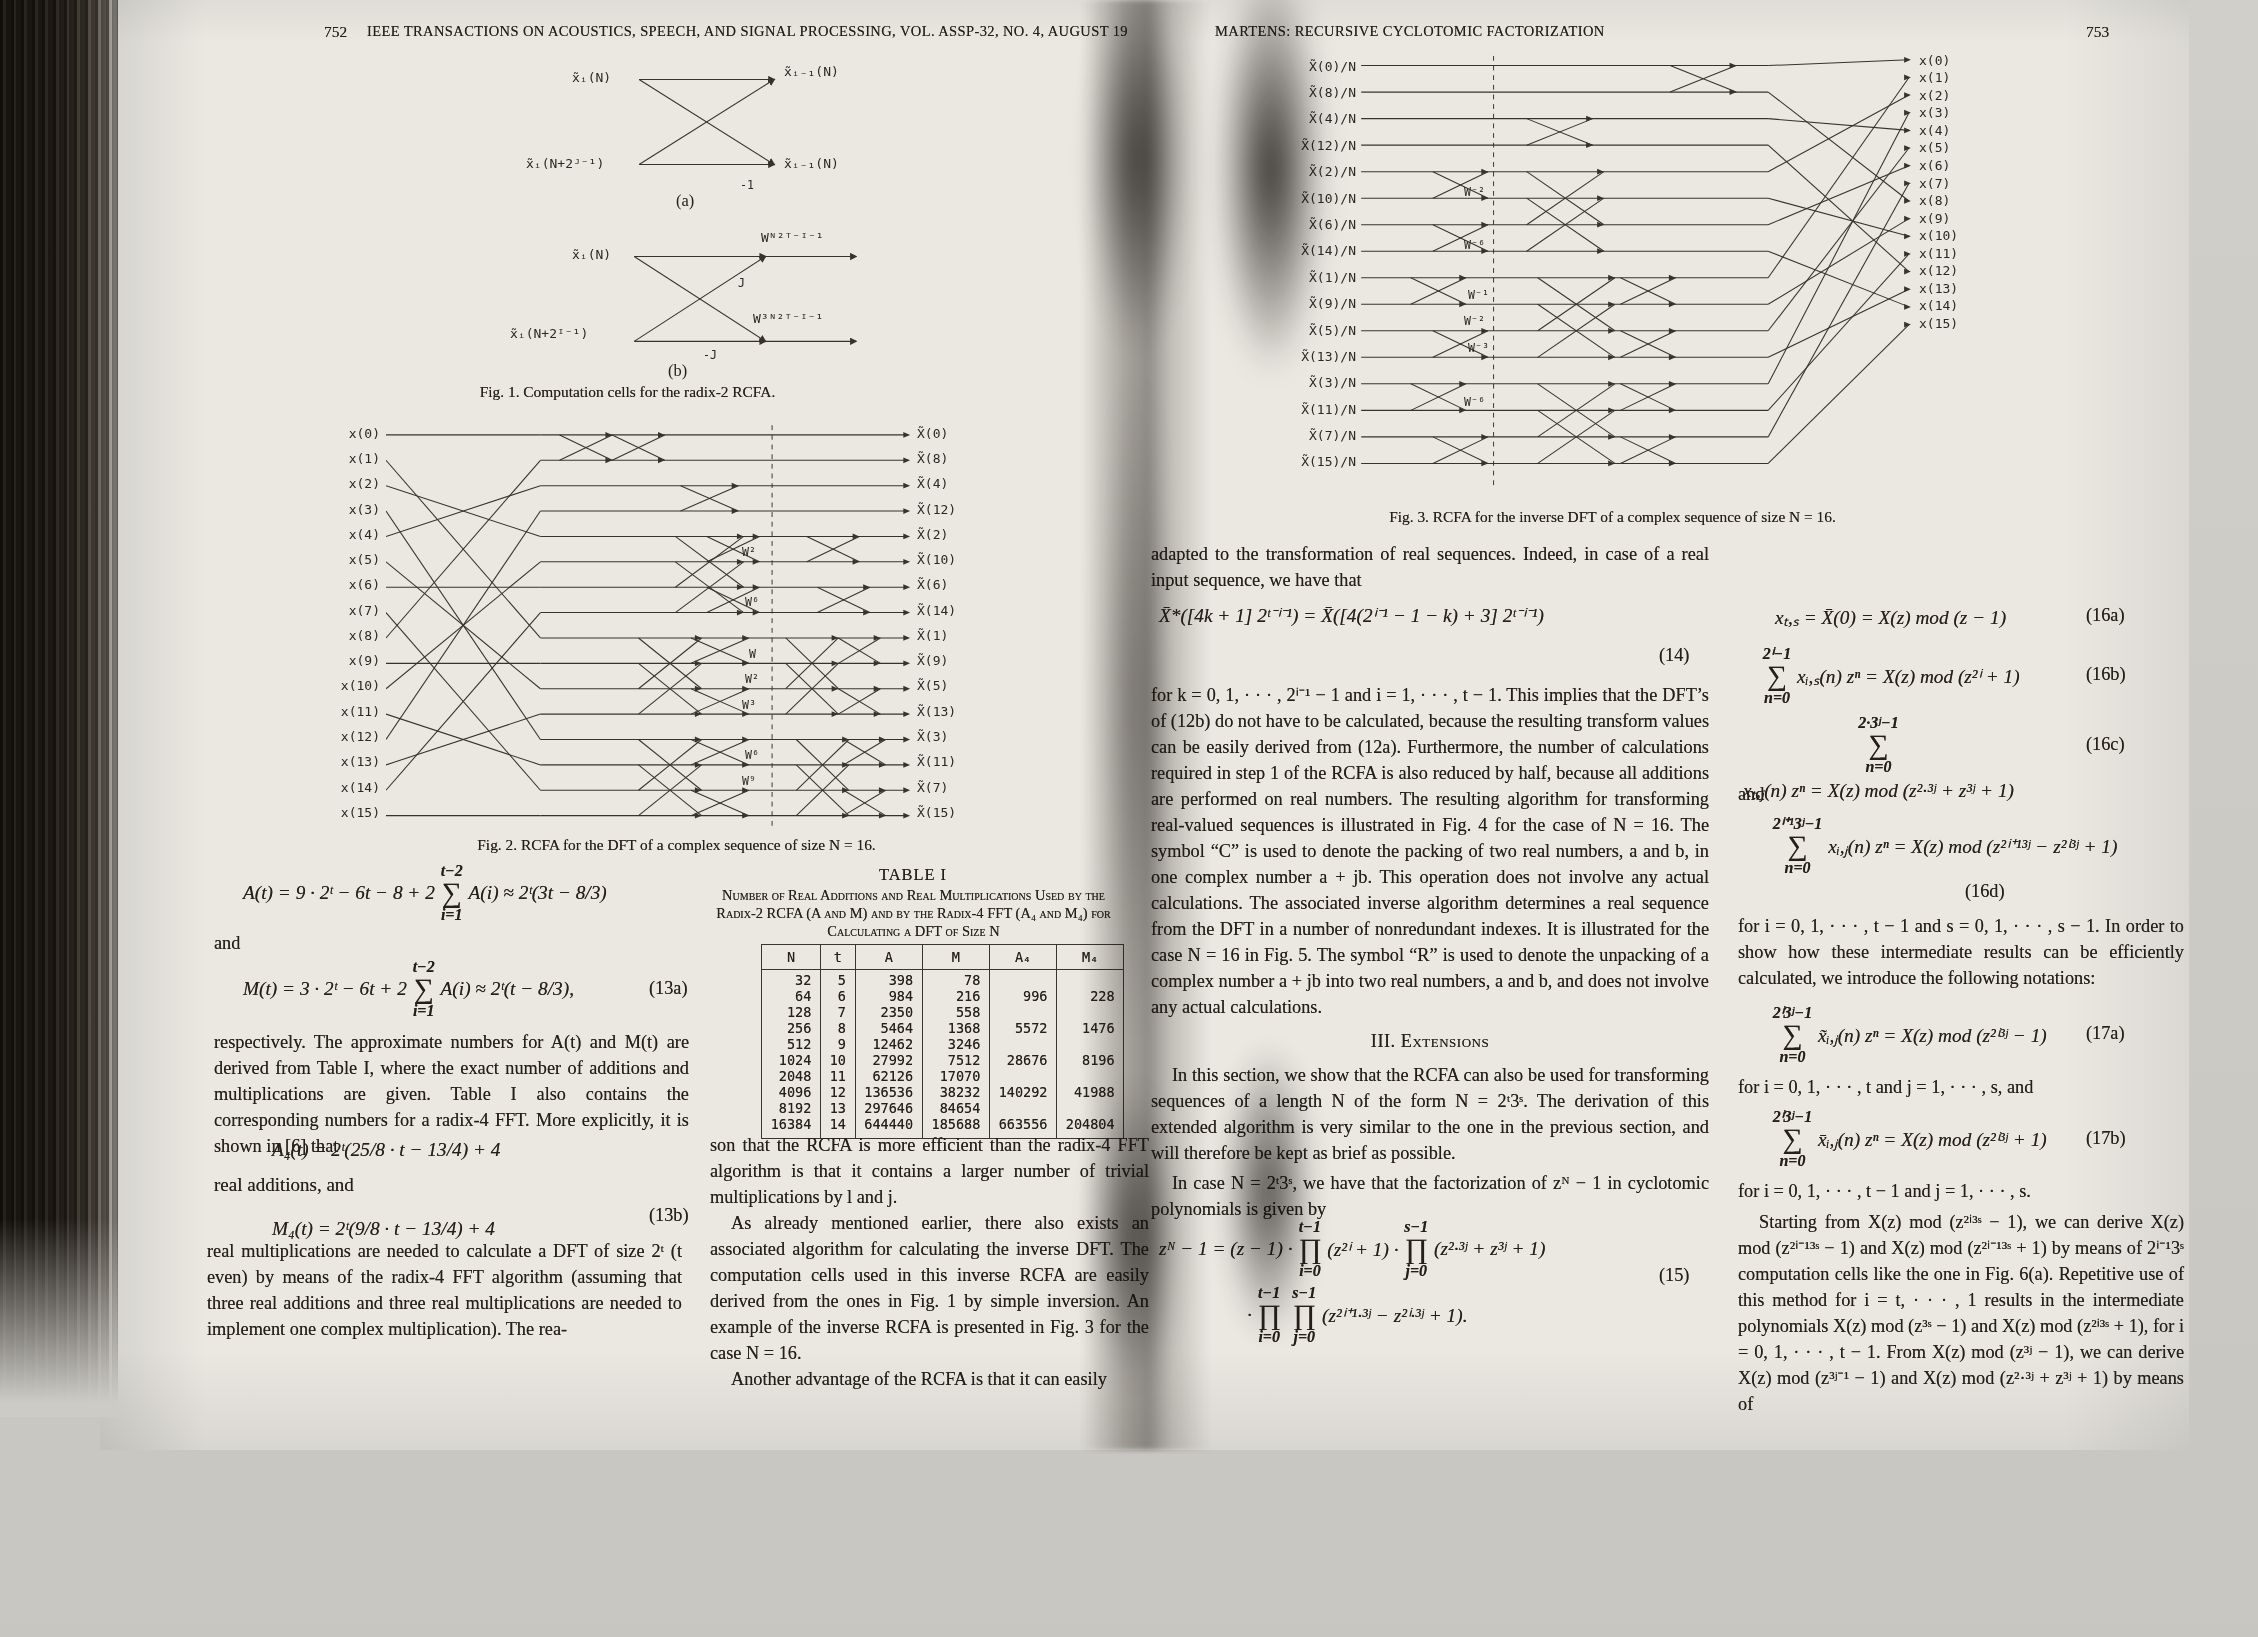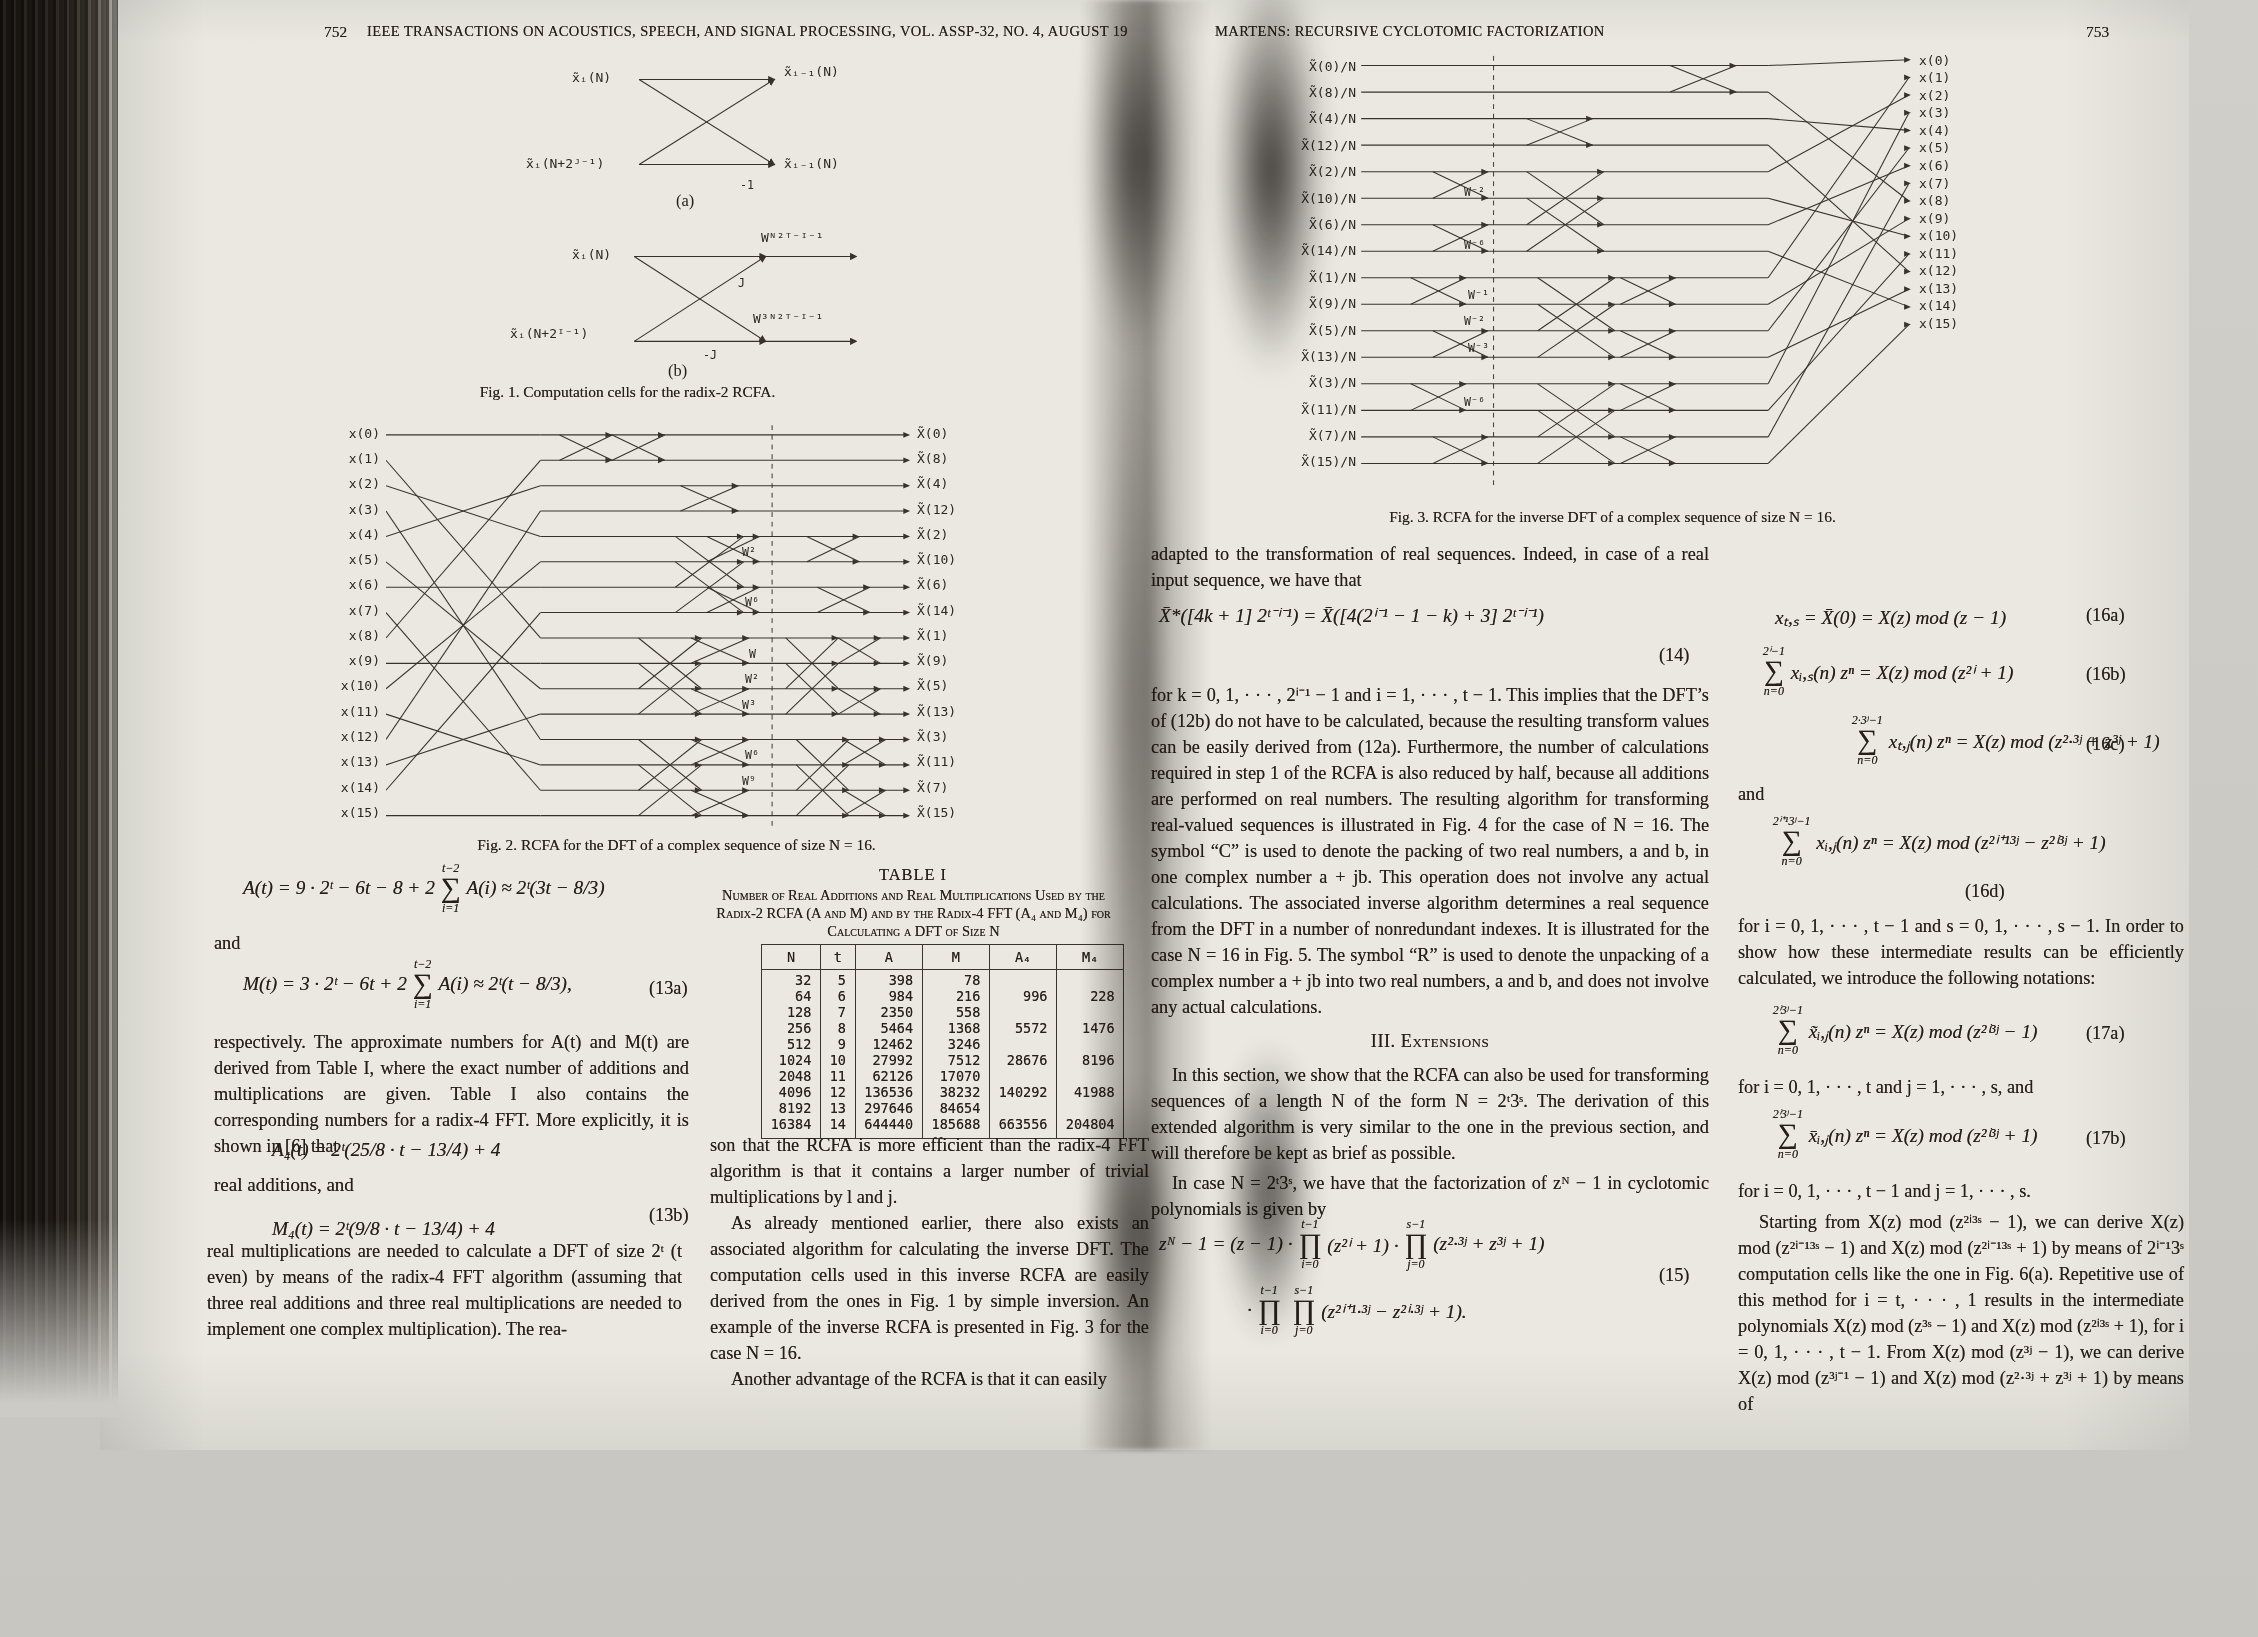--- a/index.html
+++ b/index.html
@@ -19,21 +19,21 @@
   .head{position:absolute;font-size:14.5px;letter-spacing:0.4px;white-space:nowrap;}
   .pagenum{position:absolute;font-size:15.4px;}
   .p{position:absolute;font-size:18.3px;line-height:26px;text-align:justify;}
   .indent{text-indent:21px;}
   .figlab{font-family:"DejaVu Sans Mono",monospace;font-size:13px;color:#2b2722;white-space:nowrap;}
   .figsmall{font-family:"DejaVu Sans Mono",monospace;font-size:11.6px;color:#2b2722;white-space:nowrap;}
   .figcap{position:absolute;font-size:15.4px;text-align:center;}
   .col{position:absolute;display:flex;flex-direction:column;justify-content:space-between;}
   .colR{align-items:flex-end;}
   .eq{position:absolute;display:flex;align-items:center;font-style:italic;font-size:19.3px;white-space:nowrap;}
-  .eq .lim{font-size:12px;line-height:1.1;}
+  .eq .lim{font-size:16px;line-height:1.1;font-weight:bold;}
   .bigop{display:inline-flex;flex-direction:column;align-items:center;margin:0 5.8px;}
   .bigop .op{font-size:28px;font-style:normal;line-height:.95;}
   .eqtag{position:absolute;font-style:normal;font-size:18.3px;}
   .center{text-align:center;}
   .smallcaps{font-variant:small-caps;}
   .tbl{position:absolute;border-collapse:collapse;font-family:"DejaVu Sans Mono",monospace;font-size:13.5px;color:#262118;}
   .tbl th,.tbl td{border-left:1.4px solid #3a352d;padding:0 8.7px;text-align:right;line-height:16px;font-weight:normal;}
   .tbl th:first-child,.tbl td:first-child{border-left:none;}
   .tbl thead th{border-bottom:1.4px solid #3a352d;padding:3.9px 8.7px;text-align:center;}
   .tbl{border:1.7px solid #3a352d;}
@@ -653,21 +653,21 @@
   <div class="eq ink" style="left:1757px;top:645px;">
     <span class="bigop">
       <span class="lim">2ⁱ−1</span>
       <span class="op">∑</span>
       <span class="lim">n=0</span>
     </span>
     <span>xᵢ,ₛ(n) zⁿ = X(z) mod (z²ⁱ + 1)</span>
   </div>
   <span class="eqtag ink" style="left:2086px;top:664px;">(16b)</span>
 
-  <div class="eq ink" style="left:1846px;top:714px;">
+  <div class="eq ink" style="left:1743px;top:714px;flex-direction:column;">
     <span class="bigop">
       <span class="lim">2·3ʲ−1</span>
       <span class="op">∑</span>
       <span class="lim">n=0</span>
     </span>
     <span>xₜ,ⱼ(n) zⁿ = X(z) mod (z²·³ʲ + z³ʲ + 1)</span>
   </div>
   <span class="eqtag ink" style="left:2086px;top:734px;">(16c)</span>
 
   <div class="abs ink" style="left:1738px;top:784px;font-size:18.3px;">and</div>

